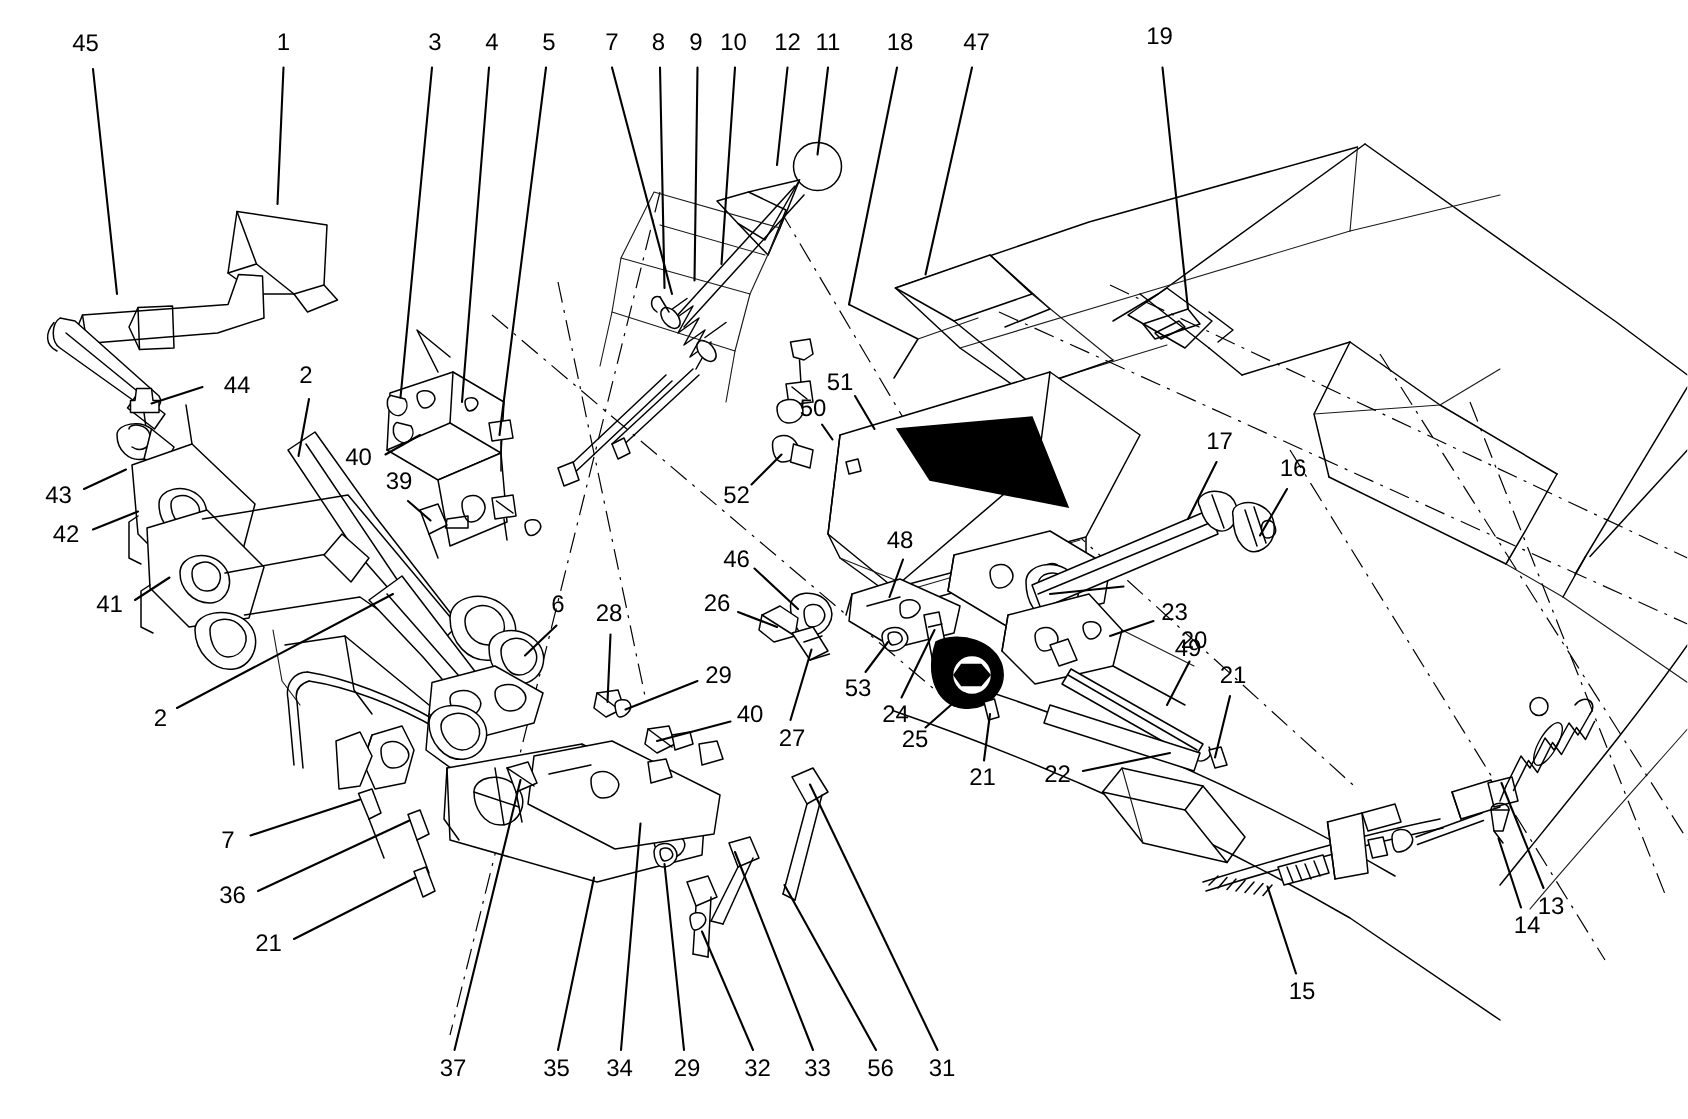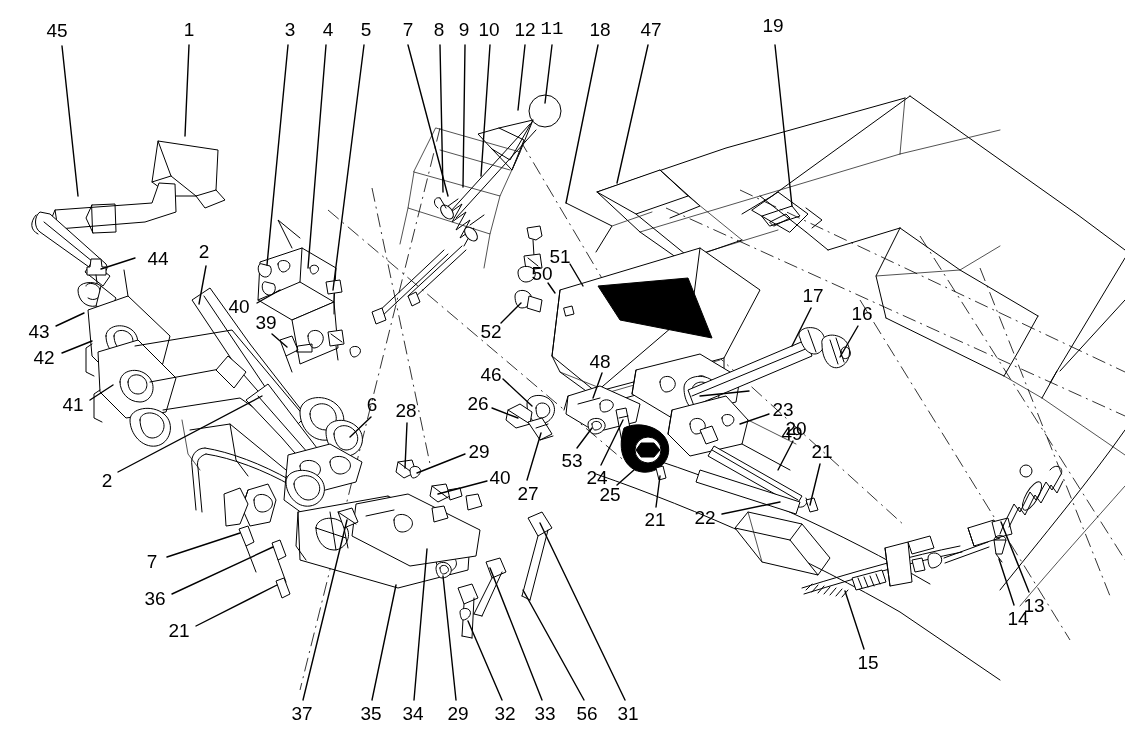--- a/index.html
+++ b/index.html
@@ -20,21 +20,21 @@
   #art {
     position: absolute;
     left: 0;
     top: 0;
     width: 1125px;
     height: 746px;
   }
   .callout {
     position: absolute;
     font-family: "Liberation Sans", sans-serif;
-    font-size: 19px;
+    font-size: 16px;
     font-weight: 400;
     color: #000000;
     line-height: 1;
     white-space: nowrap;
     transform: translate(-50%, -50%);
     letter-spacing: 0px;
   }
   .leader {
     stroke: #000000;
     stroke-width: 1.4;
@@ -538,21 +538,21 @@
       <div class="callout" style="left: 57px; top: 30px;">45</div>
       <div class="callout" style="left: 189px; top: 29px;">1</div>
       <div class="callout" style="left: 290px; top: 29px;">3</div>
       <div class="callout" style="left: 328px; top: 29px;">4</div>
       <div class="callout" style="left: 366px; top: 29px;">5</div>
       <div class="callout" style="left: 408px; top: 29px;">7</div>
       <div class="callout" style="left: 439px; top: 29px;">8</div>
       <div class="callout" style="left: 464px; top: 29px;">9</div>
       <div class="callout" style="left: 489px; top: 29px;">10</div>
       <div class="callout" style="left: 525px; top: 29px;">12</div>
-      <div class="callout" style="left: 552px; top: 29px; font-family: Liberation Mono, monospace;">11</div>
+      <div class="callout" style="left: 552px; top: 29px;">11</div>
       <div class="callout" style="left: 600px; top: 29px;">18</div>
       <div class="callout" style="left: 651px; top: 29px;">47</div>
       <div class="callout" style="left: 773px; top: 25px;">19</div>
       <div class="callout" style="left: 158px; top: 258px;">44</div>
       <div class="callout" style="left: 204px; top: 251px;">2</div>
       <div class="callout" style="left: 239px; top: 306px;">40</div>
       <div class="callout" style="left: 266px; top: 322px;">39</div>
       <div class="callout" style="left: 39px; top: 331px;">43</div>
       <div class="callout" style="left: 44px; top: 357px;">42</div>
       <div class="callout" style="left: 73px; top: 404px;">41</div>

